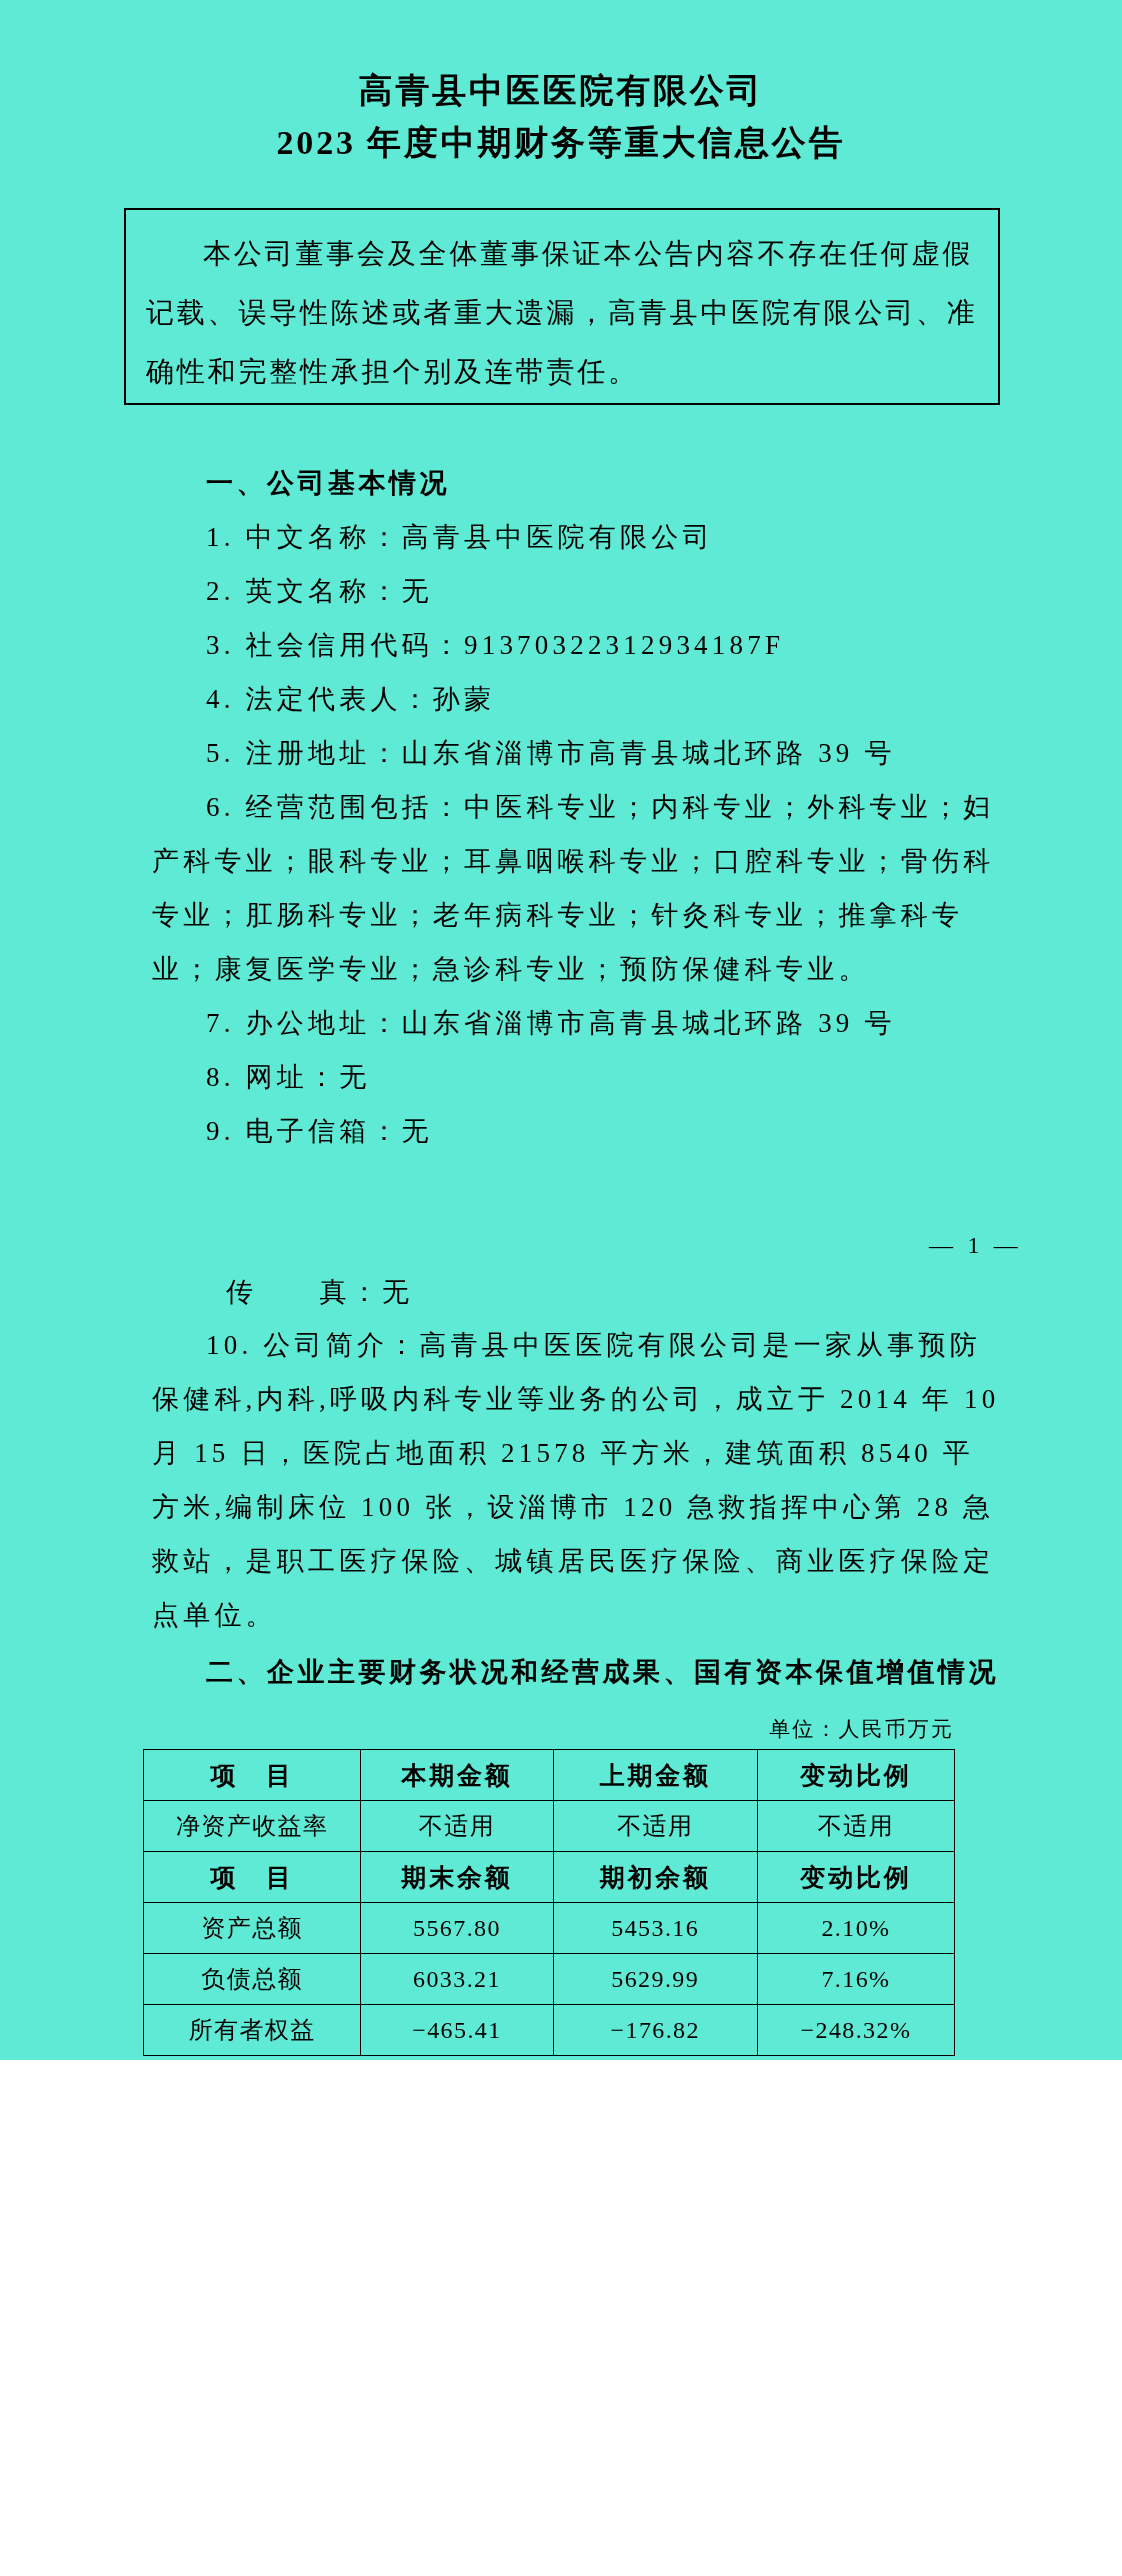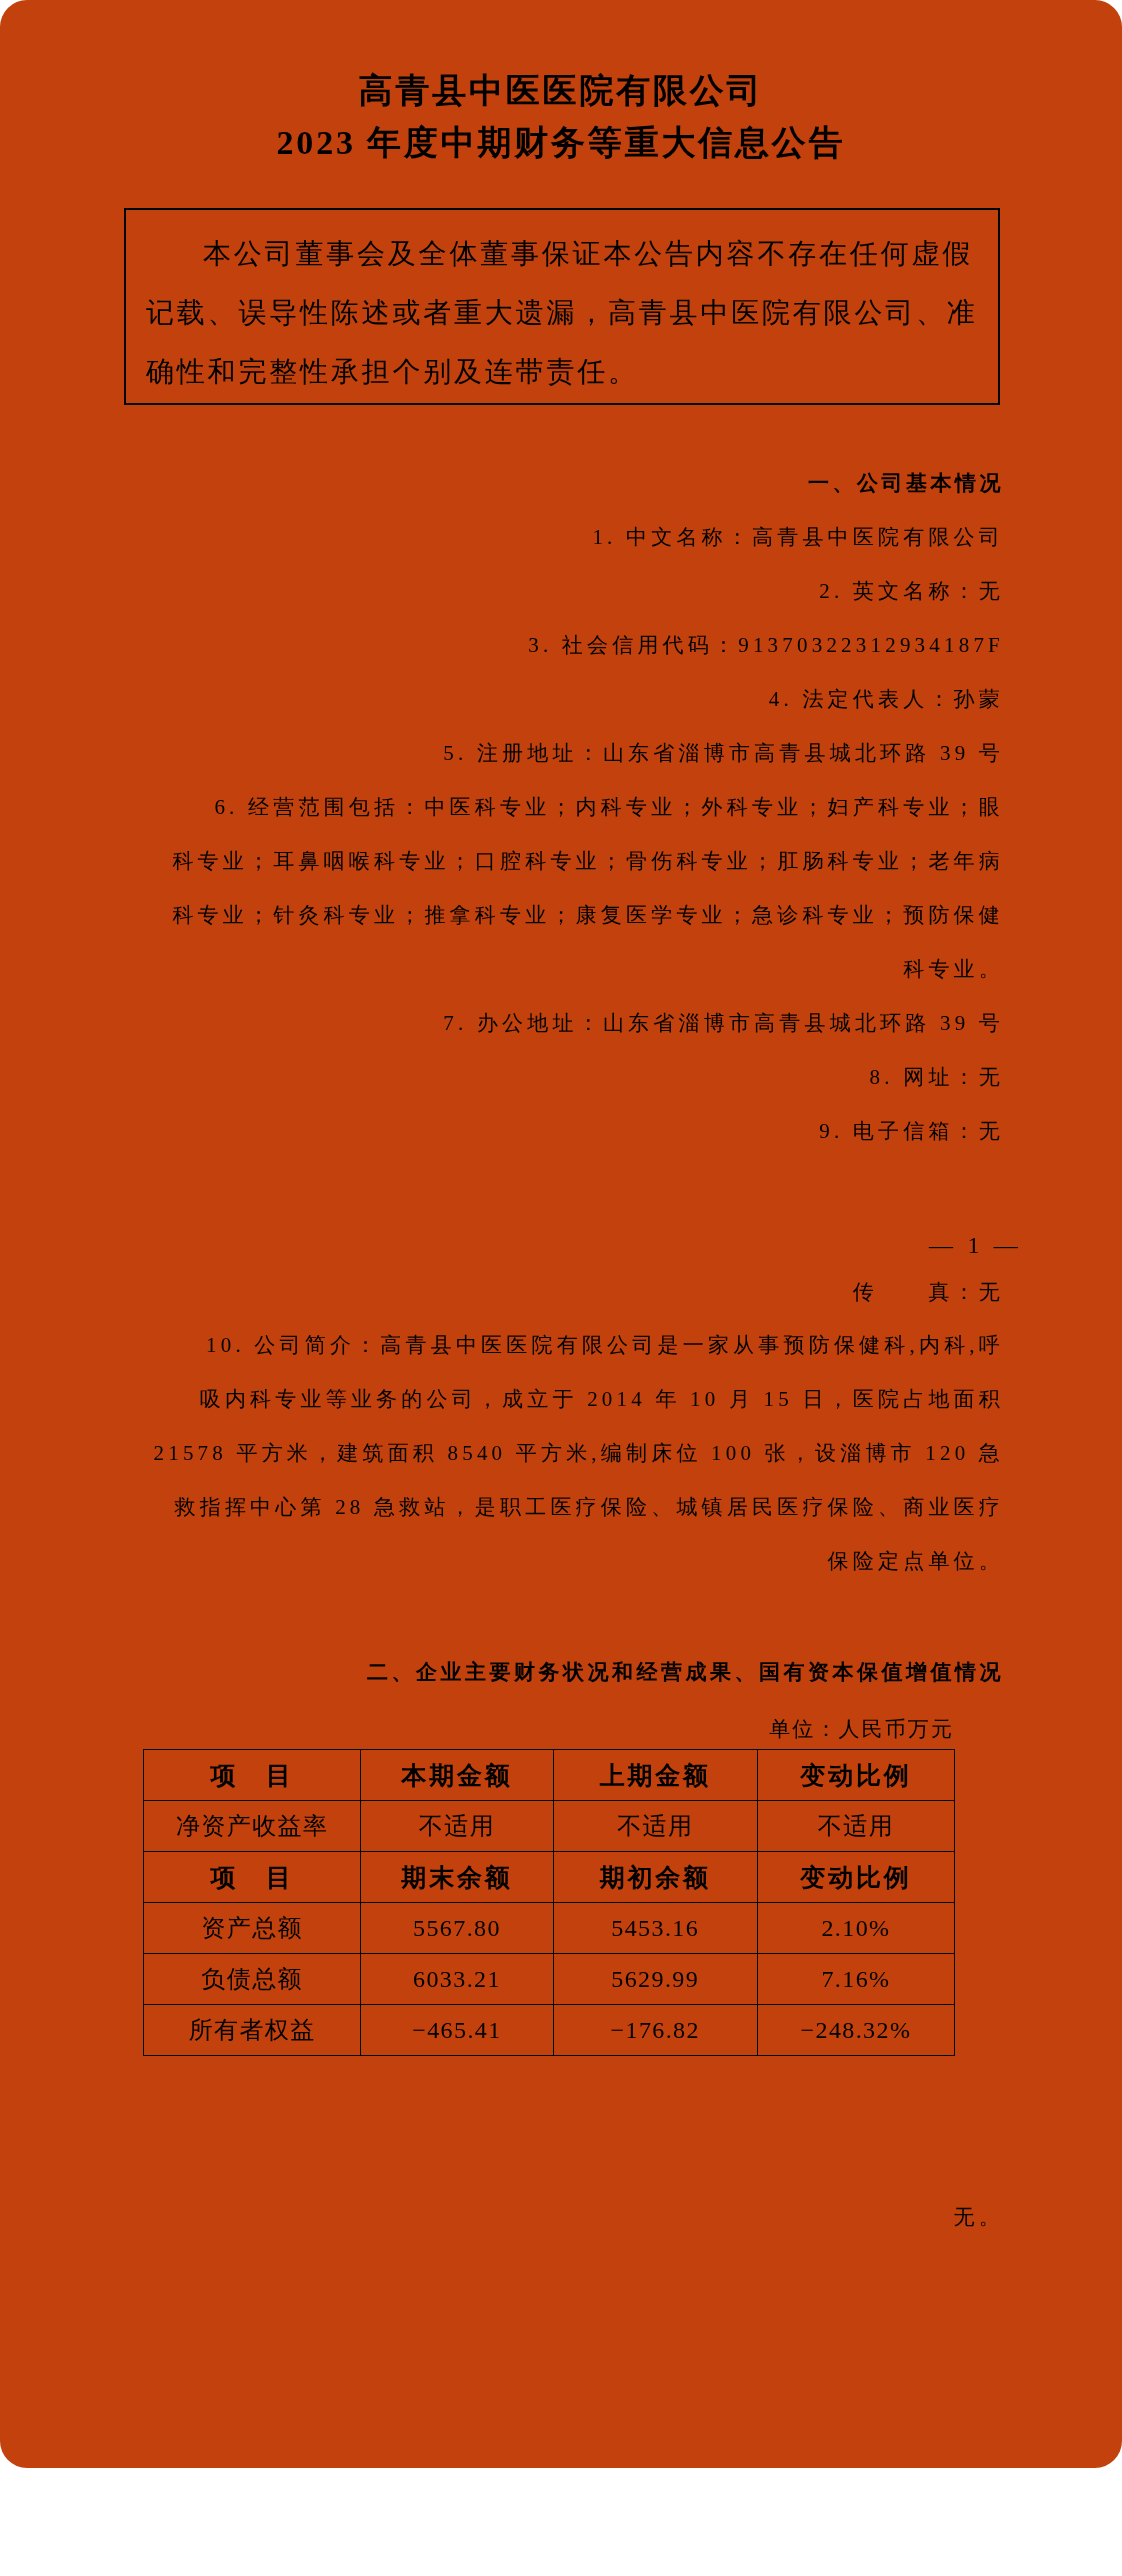--- a/index.html
+++ b/index.html
@@ -1,24 +1,23 @@
 <!DOCTYPE html>
 <html style="font-size:11.3px"><head>
 <meta charset="utf-8">
 <style>
   html,body{margin:0;padding:0;background:#ffffff;}
   .page{
     position:relative;
     width:1122px;
-    height:2468px;
-    background:#c2410c;
+    height:2060px;
+    background:#5eead4;
     color:#000000;
     font-family:"Liberation Serif","DejaVu Serif",serif;
     overflow:hidden;
-    border-radius:27px;
   }
   .doc-title{
     position:absolute;
     top:65px; left:0; width:100%;
     text-align:center;
     font-weight:bold;
     font-size:34px;
     line-height:52px;
     letter-spacing:2.8px;
   }
@@ -34,24 +33,23 @@
     margin:0;
     font-size:28px;
     line-height:59px;
     letter-spacing:2.8px;
     text-indent:57px;
   }
   .flow{
     position:absolute;
     left:152px;
     width:852px;
-    font-size:21px;
+    font-size:27px;
     line-height:54px;
     letter-spacing:4.2px;
-    text-align:right;
   }
   .line{white-space:nowrap;}
   .para{margin:0;text-indent:54px;}
   .indent{text-indent:54px;}
   .indent2{text-indent:74px;}
   .heading{
     font-weight:bold;
     font-family:"Liberation Sans","DejaVu Sans",sans-serif;
     letter-spacing:3.5px;
   }

